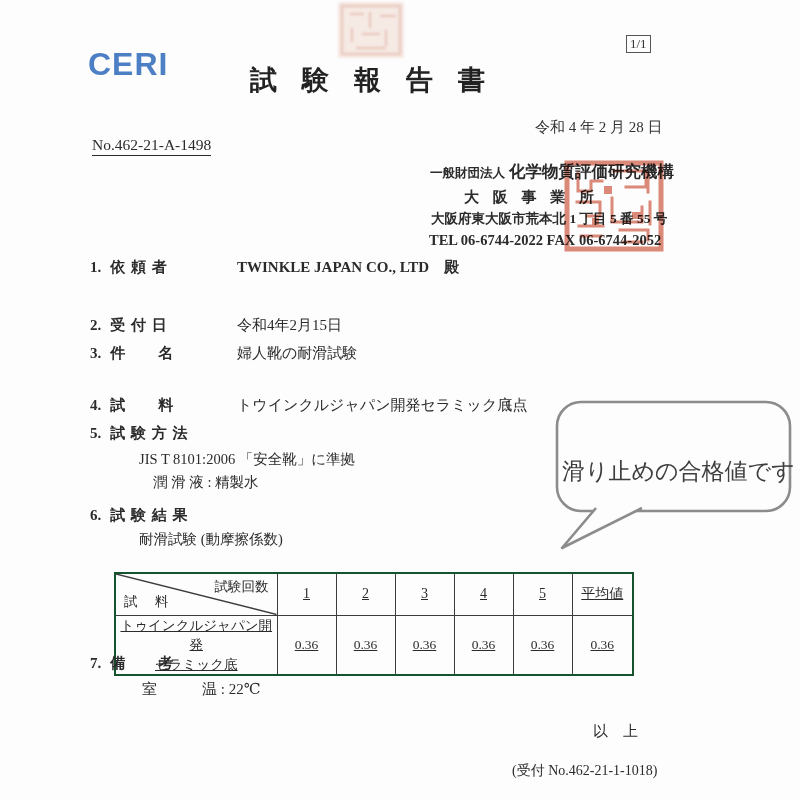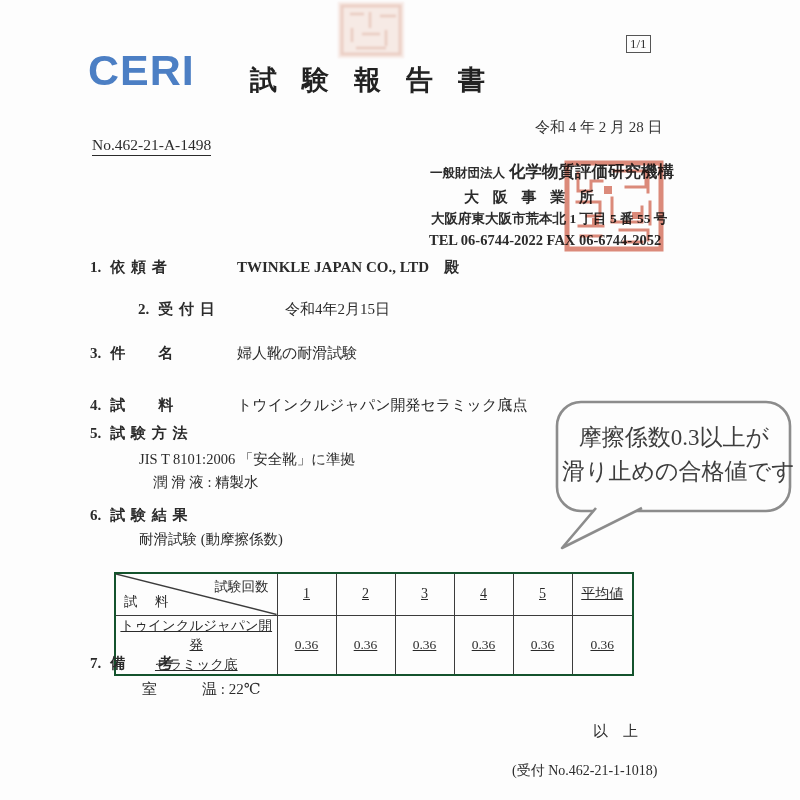--- a/index.html
+++ b/index.html
@@ -4,21 +4,21 @@
 <style>
   * { margin:0; padding:0; box-sizing:border-box; }
   html,body { width:800px; height:800px; background:#ffffff; }
   body { font-family:"Liberation Serif","DejaVu Serif",serif; color:#2b2b2b; }
   #page { position:relative; width:800px; height:800px; background:#fdfdfd; overflow:hidden; }
 
   .abs { position:absolute; line-height:1.25; }
 
   
   .logo { font-family:"Liberation Sans","DejaVu Sans",sans-serif; font-weight:700;
-          font-size:43px; letter-spacing:1px; color:#4c7fc4; }
+          font-size:32px; letter-spacing:1px; color:#4c7fc4; }
   .doc-title { font-size:27px; font-weight:600; letter-spacing:25px; color:#222; white-space:nowrap; }
   .page-box { font-size:13px; border:1.5px solid #555; padding:0 3px; color:#333; }
   .issue-date { font-size:15px; color:#333; }
   .report-no { font-size:15.5px; border-bottom:1.2px solid #2b2b2b; padding-bottom:1px; }
 
   
   .org-line1 { white-space:nowrap; }
   .org-prefix { font-size:12.5px; font-weight:700; }
   .org-name { font-size:16.5px; font-weight:700; margin-left:4px; }
   .org-branch { font-size:15px; font-weight:700; letter-spacing:5px; }
@@ -95,21 +95,21 @@
     <rect x="40" y="26" width="8" height="8" fill="#c8432a"></rect>
     <rect x="68" y="52" width="9" height="7" fill="#c8432a"></rect>
     <rect x="28" y="58" width="7" height="7" fill="#c8432a"></rect>
   </svg>
 
   <div class="item-row" style="top:258px;">
     <span class="item-no">1.</span>
     <span class="item-label">依 頼 者</span>
     <span class="item-value bold">TWINKLE JAPAN CO., LTD　殿</span>
   </div>
-  <div class="item-row" style="top:300px;margin-left:48px;">
+  <div class="item-row" style="top:316px;">
     <span class="item-no">2.</span>
     <span class="item-label">受 付 日</span>
     <span class="item-value">令和4年2月15日</span>
   </div>
   <div class="item-row" style="top:344px;">
     <span class="item-no">3.</span>
     <span class="item-label">件　　名</span>
     <span class="item-value">婦人靴の耐滑試験</span>
   </div>
   <div class="item-row" style="top:396px;">
@@ -171,21 +171,20 @@
       <td>0.36</td>
     </tr>
   </tbody>
     </table>
 
   <div class="bubble-wrap">
     <svg width="250" height="162" viewBox="0 0 250 162">
       <rect x="9" y="6" width="233" height="109" rx="24" ry="24" fill="#fdfdfd" stroke="#8c8c8c" stroke-width="2.6"></rect>
       <path d="M 94 112 L 14 152 L 48 112" fill="#fdfdfd" stroke="#8c8c8c" stroke-width="2.6" stroke-linejoin="round"></path>
     </svg>
-    <div class="bubble-text" style="top:26px;">摩擦係数0.3以上が</div>
     <div class="bubble-text" style="top:60px;">滑り止めの合格値です</div>
   </div>
 
   <div class="item-row" style="top:654px;">
     <span class="item-no">7.</span>
     <span class="item-label">備　　考</span>
   </div>
   <div class="abs sub-line" style="left:120px; top:680px; font-size:15px;">室　　　温 : 22℃</div>
 
   <div class="abs closing" style="left:593px; top:722px;">以　上</div>

